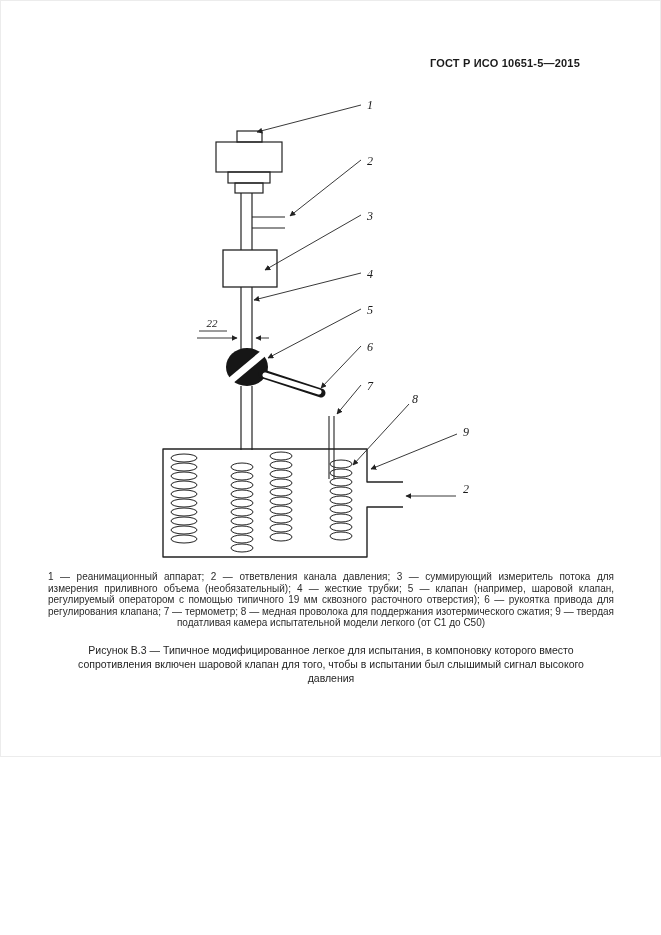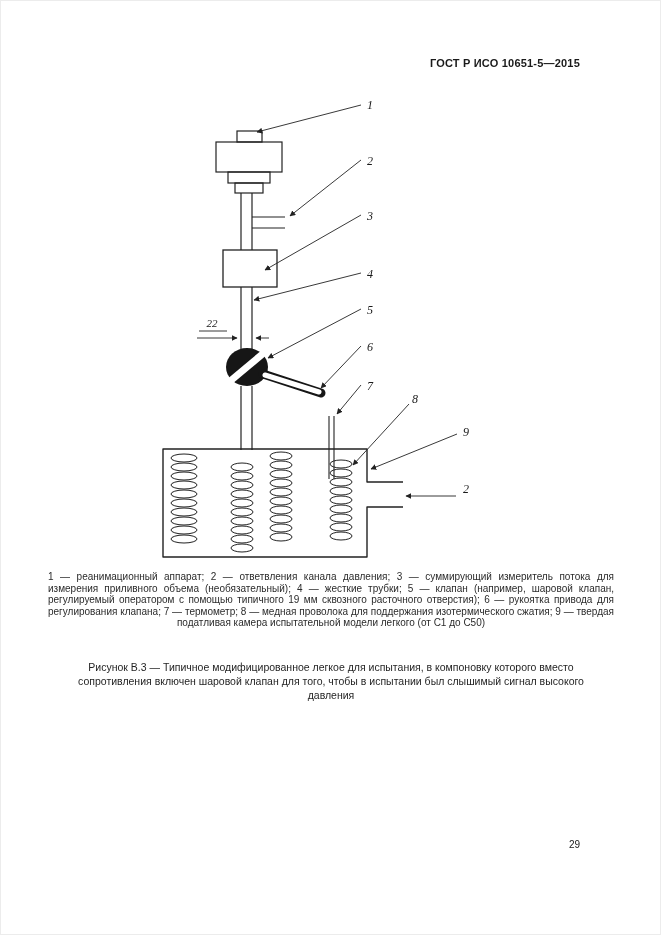--- a/index.html
+++ b/index.html
@@ -1,18 +1,18 @@
 <!DOCTYPE html>
 <html><head>
 <meta charset="utf-8">
 <style>
   html,body{margin:0;padding:0;background:#fff;}
   .page{
     position:relative;
-    width:661px;height:935px;
+    width:661px;height:757px;
     background:#fff;
     font-family:"Liberation Sans",sans-serif;
     color:#1a1a1a;
     overflow:hidden;
     border:1px solid #ececec;
     box-sizing:border-box;
   }
   .header{
     position:absolute;top:56px;left:0;right:80px;
     text-align:right;
@@ -24,21 +24,21 @@
     width:661px;height:480px;
   }
   .legend{
     position:absolute;top:570px;left:47px;width:566px;
     font-size:10px;line-height:11.5px;
     text-align:justify;
     text-align-last:center;
     color:#2b2b2b;
   }
   .caption{
-    position:absolute;top:659px;left:65px;width:530px;
+    position:absolute;top:642px;left:65px;width:530px;
     text-align:center;
     font-size:10.5px;line-height:14px;
     color:#1f1f1f;
   }
   .page-number{
     position:absolute;top:838px;right:80px;
     font-size:10px;
   }
   svg .callout-num{
     font-family:"Liberation Serif",serif;

